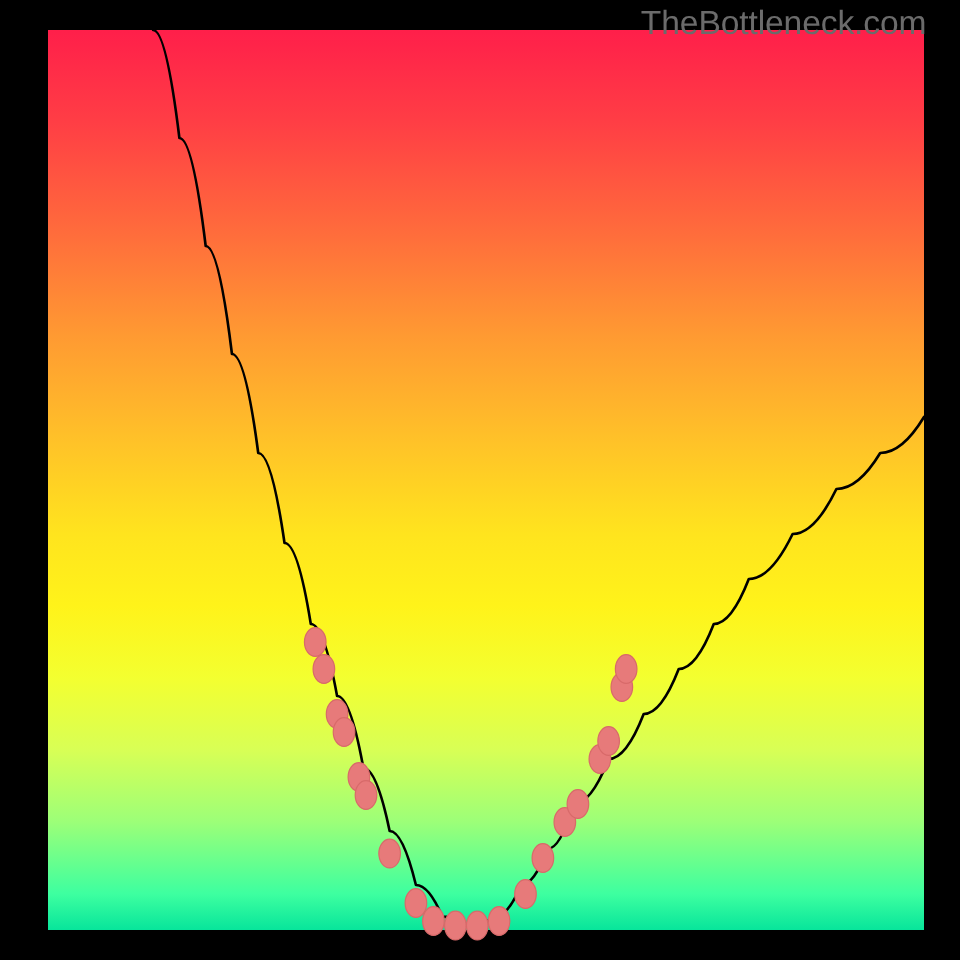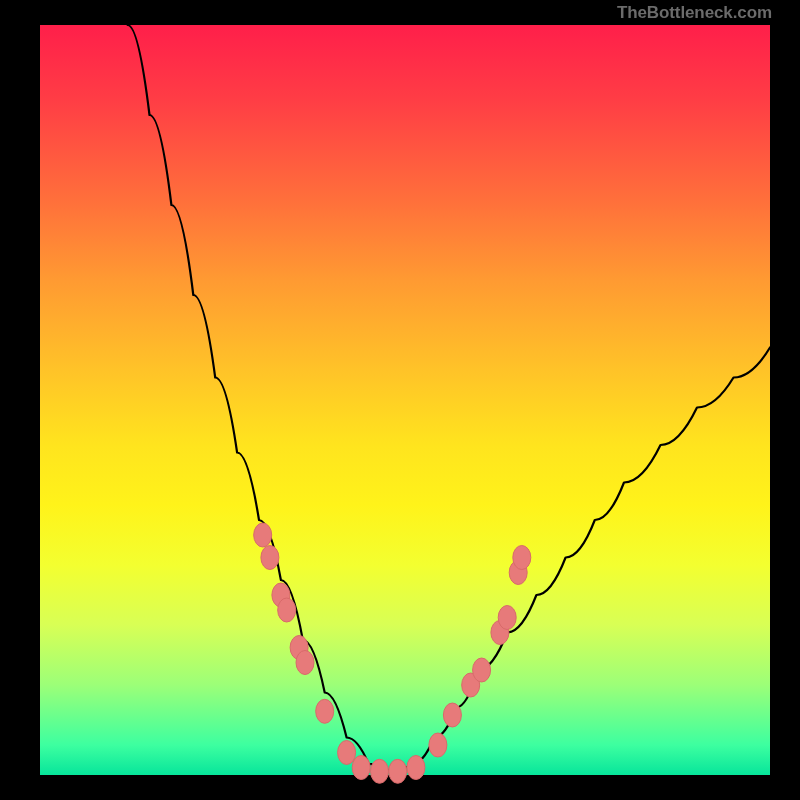--- a/index.html
+++ b/index.html
@@ -36,22 +36,22 @@
       #9cff78 88%,
       #3dffa0 96%,
       #07e59b 100%
     );
   }
   .attribution {
     position: absolute;
     top: 3px;
     right: 28px;
     color: #6b6b6b;
-    font-size: 17px;
-    font-weight: 700;
+    font-size: 28px;
+    font-weight: 400;
     letter-spacing: -0.1px;
   }
   svg.overlay {
     position: absolute;
     left: 40px;
     top: 25px;
     width: 730px;
     height: 750px;
     overflow: visible;
   }

